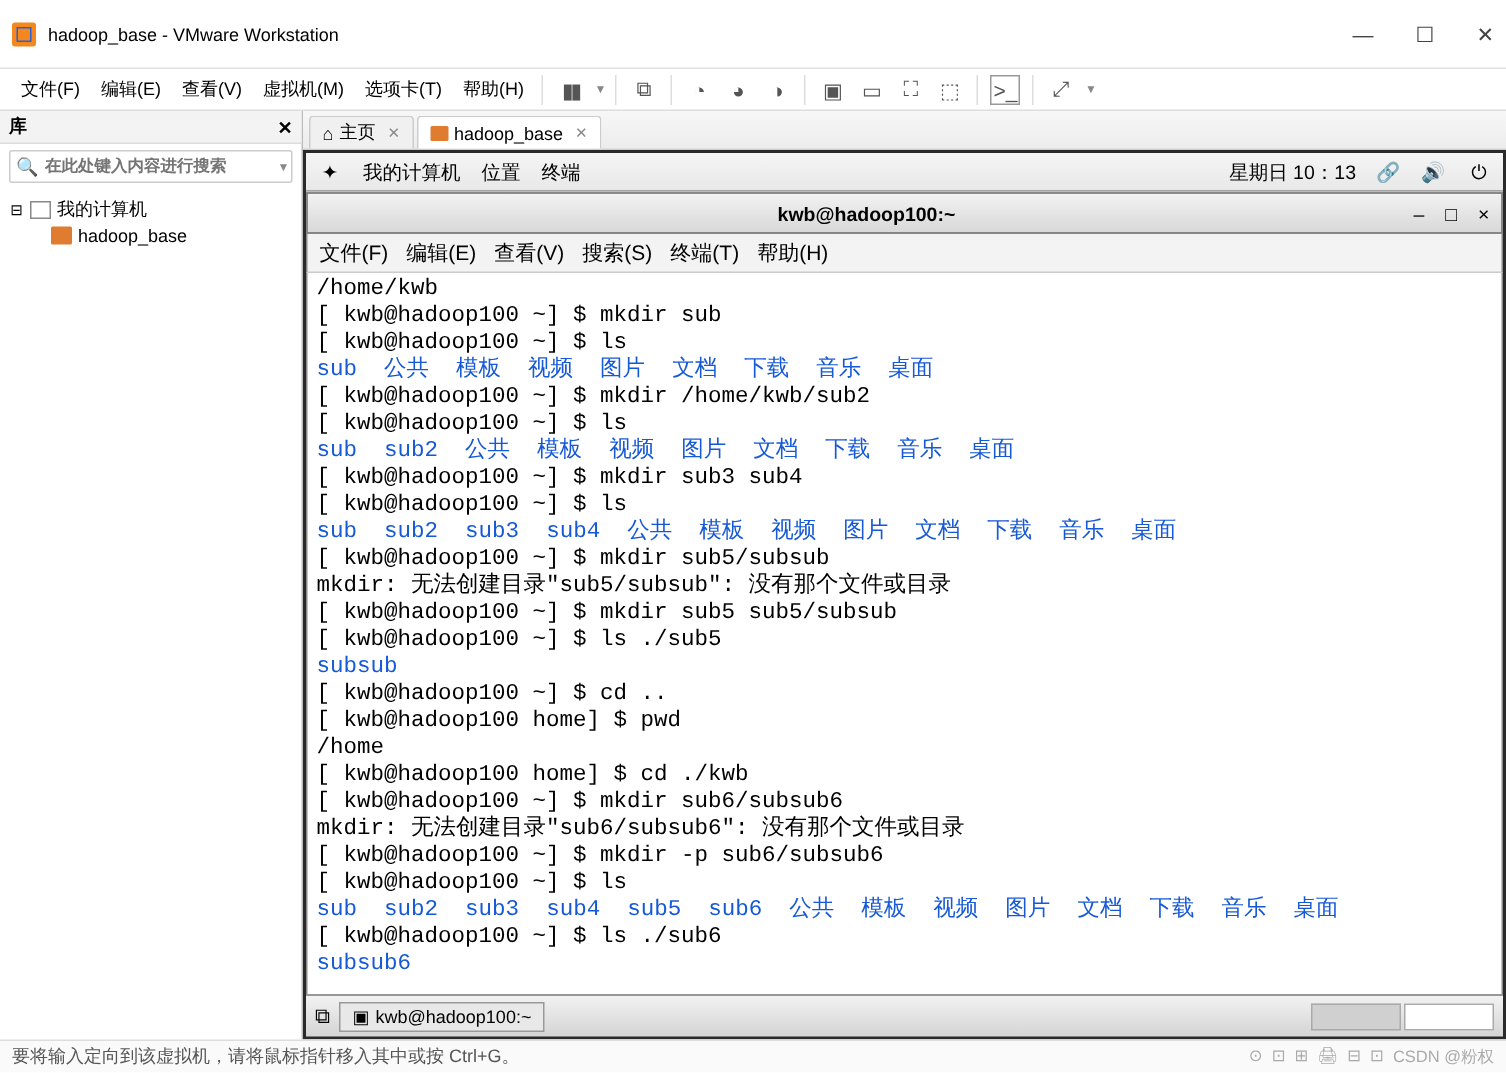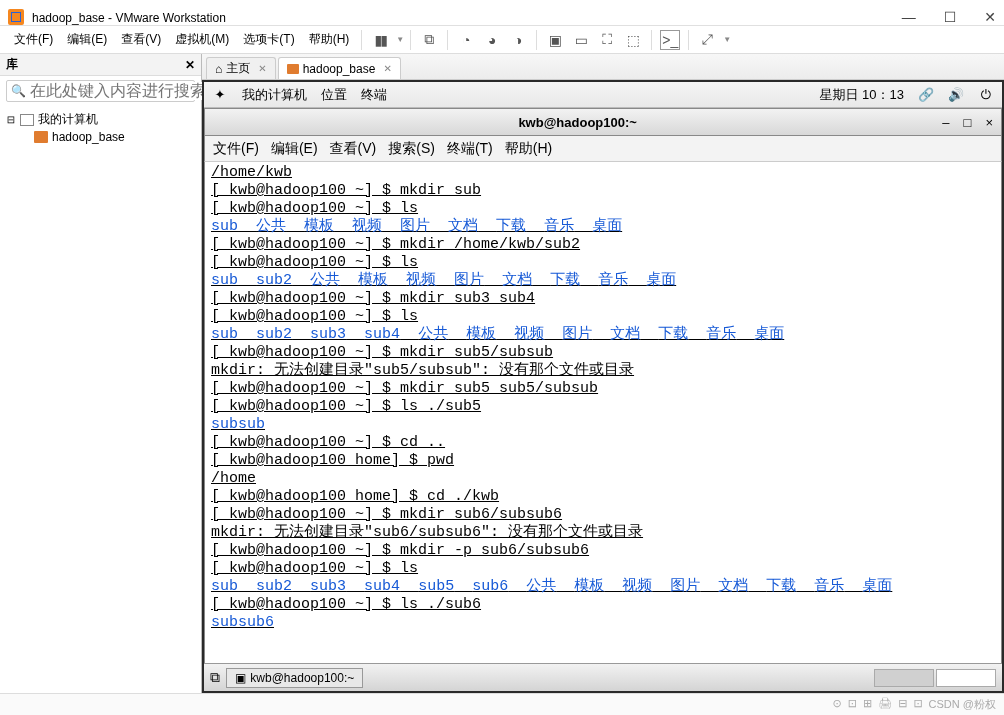--- a/index.html
+++ b/index.html
@@ -1,54 +1,54 @@
 <!DOCTYPE html>
 <html><head>
 <meta charset="utf-8">
 <style>
 * { box-sizing: border-box; margin: 0; padding: 0; }
 body { font-family: "Microsoft YaHei", Tahoma, sans-serif; font-size: 12px; background: #fff; width: 1004px; height: 715px; overflow: hidden; display: flex; flex-direction: column; }
-.titlebar { height: 26px; display: flex; align-items: flex-end; padding: 0 8px; border-bottom: 1px solid #e0e0e0; }
+.titlebar { height: 46px; display: flex; align-items: center; padding: 0 8px; border-bottom: 1px solid #e0e0e0; }
 .titlebar .icon { width: 16px; height: 16px; background: #f5871f; border-radius: 2px; position: relative; margin-right: 8px; }
 .titlebar .icon::after { content: ""; position: absolute; inset: 3px; border: 1px solid #2962d6; }
 .win-controls { margin-left: auto; display: flex; gap: 28px; }
 .win-controls span { font-size: 14px; color: #444; cursor: default; }
 .menubar { height: 28px; display: flex; align-items: center; padding: 0 8px; border-bottom: 1px solid #ddd; gap: 2px; }
 .menubar .mitem { padding: 3px 6px; }
 .menubar .sep { width: 1px; height: 20px; background: #ddd; margin: 0 4px; }
 .menubar .tb-icon { width: 20px; height: 20px; display: flex; align-items: center; justify-content: center; font-size: 14px; color: #555; margin: 0 2px; }
 .pause { color: #f5871f; font-size: 16px; letter-spacing: -2px; }
 .dropdown-arrow { font-size: 8px; color: #888; margin-left: 2px; }
 .main { flex: 1; display: flex; min-height: 0; }
 .sidebar { width: 202px; border-right: 1px solid #bbb; display: flex; flex-direction: column; background: #fff; }
 .lib-header { height: 22px; display: flex; align-items: center; padding: 0 6px; background: #f3f3f3; border-bottom: 1px solid #ddd; font-weight: bold; }
 .lib-header .x { margin-left: auto; }
 .search { margin: 4px 6px; display: flex; align-items: center; border: 1px solid #ccc; border-radius: 2px; height: 22px; padding: 0 4px; }
-.search input { flex: 1; border: none; outline: none; font-size: 16px; }
+.search input { flex: 1; border: none; outline: none; font-size: 11px; font-weight: bold; }
 .search .sicon { font-size: 12px; margin-right: 4px; color: #888; }
 .tree { padding: 4px 6px; }
 .tree-row { display: flex; align-items: center; gap: 4px; padding: 1px 0; }
 .tree-row .exp { width: 10px; text-align: center; font-size: 10px; }
 .tree-row.child { padding-left: 28px; }
 .tree-icon { width: 14px; height: 12px; display: inline-block; }
 .tree-icon.pc { border: 1px solid #888; }
 .tree-icon.vm { background: #e07c2f; border-radius: 1px; }
 .right { flex: 1; display: flex; flex-direction: column; min-width: 0; }
 .tabs { height: 26px; background: linear-gradient(#f7f7f7,#ececec); border-bottom: 1px solid #ccc; display: flex; align-items: flex-end; padding: 0 4px; }
 .tab { height: 22px; display: flex; align-items: center; padding: 0 8px; border: 1px solid #ccc; border-bottom: none; background: #fff; border-radius: 3px 3px 0 0; margin-right: 2px; font-size: 12px; gap: 4px; }
 .tab.inactive { background: #f0f0f0; }
 .tab .close { font-size: 10px; color: #888; margin-left: 4px; }
 .vm-screen { flex: 1; display: flex; flex-direction: column; background: #2a2a2a; padding: 2px; min-height: 0; }
 .gnome-top { height: 26px; background: linear-gradient(#f5f5f5,#e8e8e8); border-bottom: 1px solid #bbb; display: flex; align-items: center; padding: 0 8px; font-size: 13px; gap: 14px; }
 .gnome-top .gicon { width: 16px; height: 16px; display: inline-flex; align-items: center; justify-content: center; }
 .gnome-top .spacer { flex: 1; }
 .term-titlebar { height: 28px; background: linear-gradient(#f2f2f2,#d8d8d8); border: 1px solid #888; display: flex; align-items: center; padding: 0 8px; font-weight: bold; font-size: 13px; }
 .term-titlebar .wctrl { margin-left: auto; display: flex; gap: 14px; font-weight: normal; }
 .term-menubar { height: 26px; background: #f3f3f3; border-left: 1px solid #888; border-right: 1px solid #888; border-bottom: 1px solid #ccc; display: flex; align-items: center; padding: 0 8px; gap: 12px; font-size: 14px; }
-.term-body { flex: 1; background: #fff; border-left: 1px solid #888; border-right: 1px solid #888; padding: 2px 6px; font-family: "Consolas","Courier New",monospace; font-size: 15px; line-height: 18px; overflow: hidden; white-space: pre; text-decoration: underline; }
+.term-body { flex: 1; background: #fff; border-left: 1px solid #888; border-right: 1px solid #888; padding: 2px 6px; font-family: "Consolas","Courier New",monospace; font-size: 15px; line-height: 18px; overflow: hidden; white-space: pre; }
 .term-body .b { color: #1659d6; margin-top: 11px; }
 .taskbar { height: 28px; background: linear-gradient(#f2f2f2,#d4d4d4); border-top: 1px solid #999; display: flex; align-items: center; padding: 0 6px; gap: 6px; }
 .taskbar .btn { height: 20px; border: 1px solid #999; background: #e8e8e8; display: flex; align-items: center; padding: 0 8px; font-size: 12px; gap: 4px; }
 .taskbar .pager { margin-left: auto; display: flex; gap: 2px; }
 .taskbar .pager div { width: 60px; height: 18px; border: 1px solid #aaa; background: #fff; }
 .taskbar .pager div.active { background: #d0d0d0; }
 .statusbar { height: 22px; border-top: 1px solid #ddd; display: flex; align-items: center; padding: 0 8px; font-size: 12px; color: #555; background: #fafafa; }
 .statusbar .rt { margin-left: auto; display: flex; gap: 6px; color: #aaa; font-size: 11px; }
 </style>
 </head>
@@ -200,20 +200,21 @@
         <div class="pager">
           <div class="active"></div>
           <div></div>
         </div>
       </div>
     </div>
   </div>
 </div>
 
 <div class="statusbar">
+  <span>要将输入定向到该虚拟机，请将鼠标指针移入其中或按 Ctrl+G。</span>
   <div class="rt">
     <span>⊙</span>
     <span>⊡</span>
     <span>⊞</span>
     <span>🖨</span>
     <span>⊟</span>
     <span>⊡</span>
     <span>CSDN @粉权</span>
   </div>
 </div>

